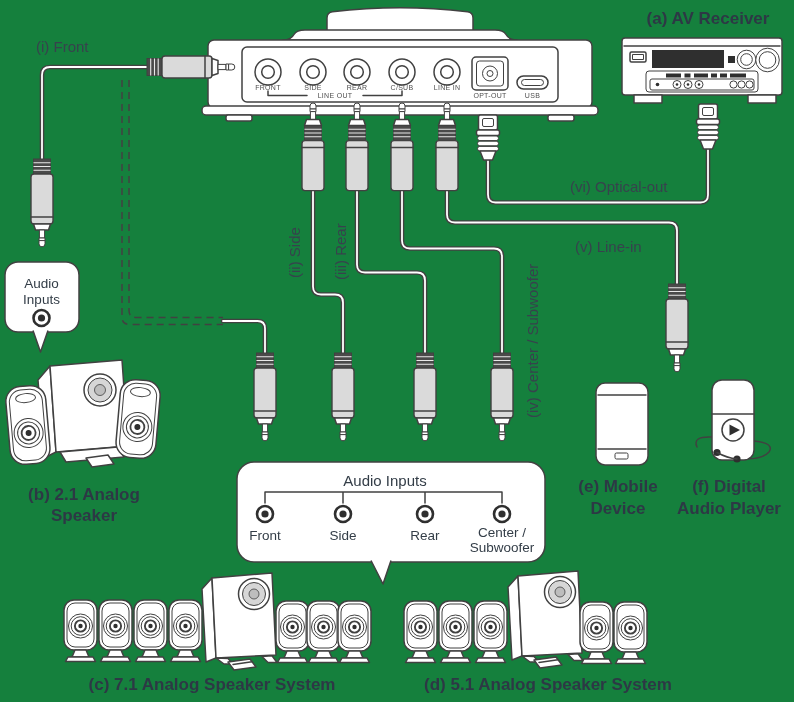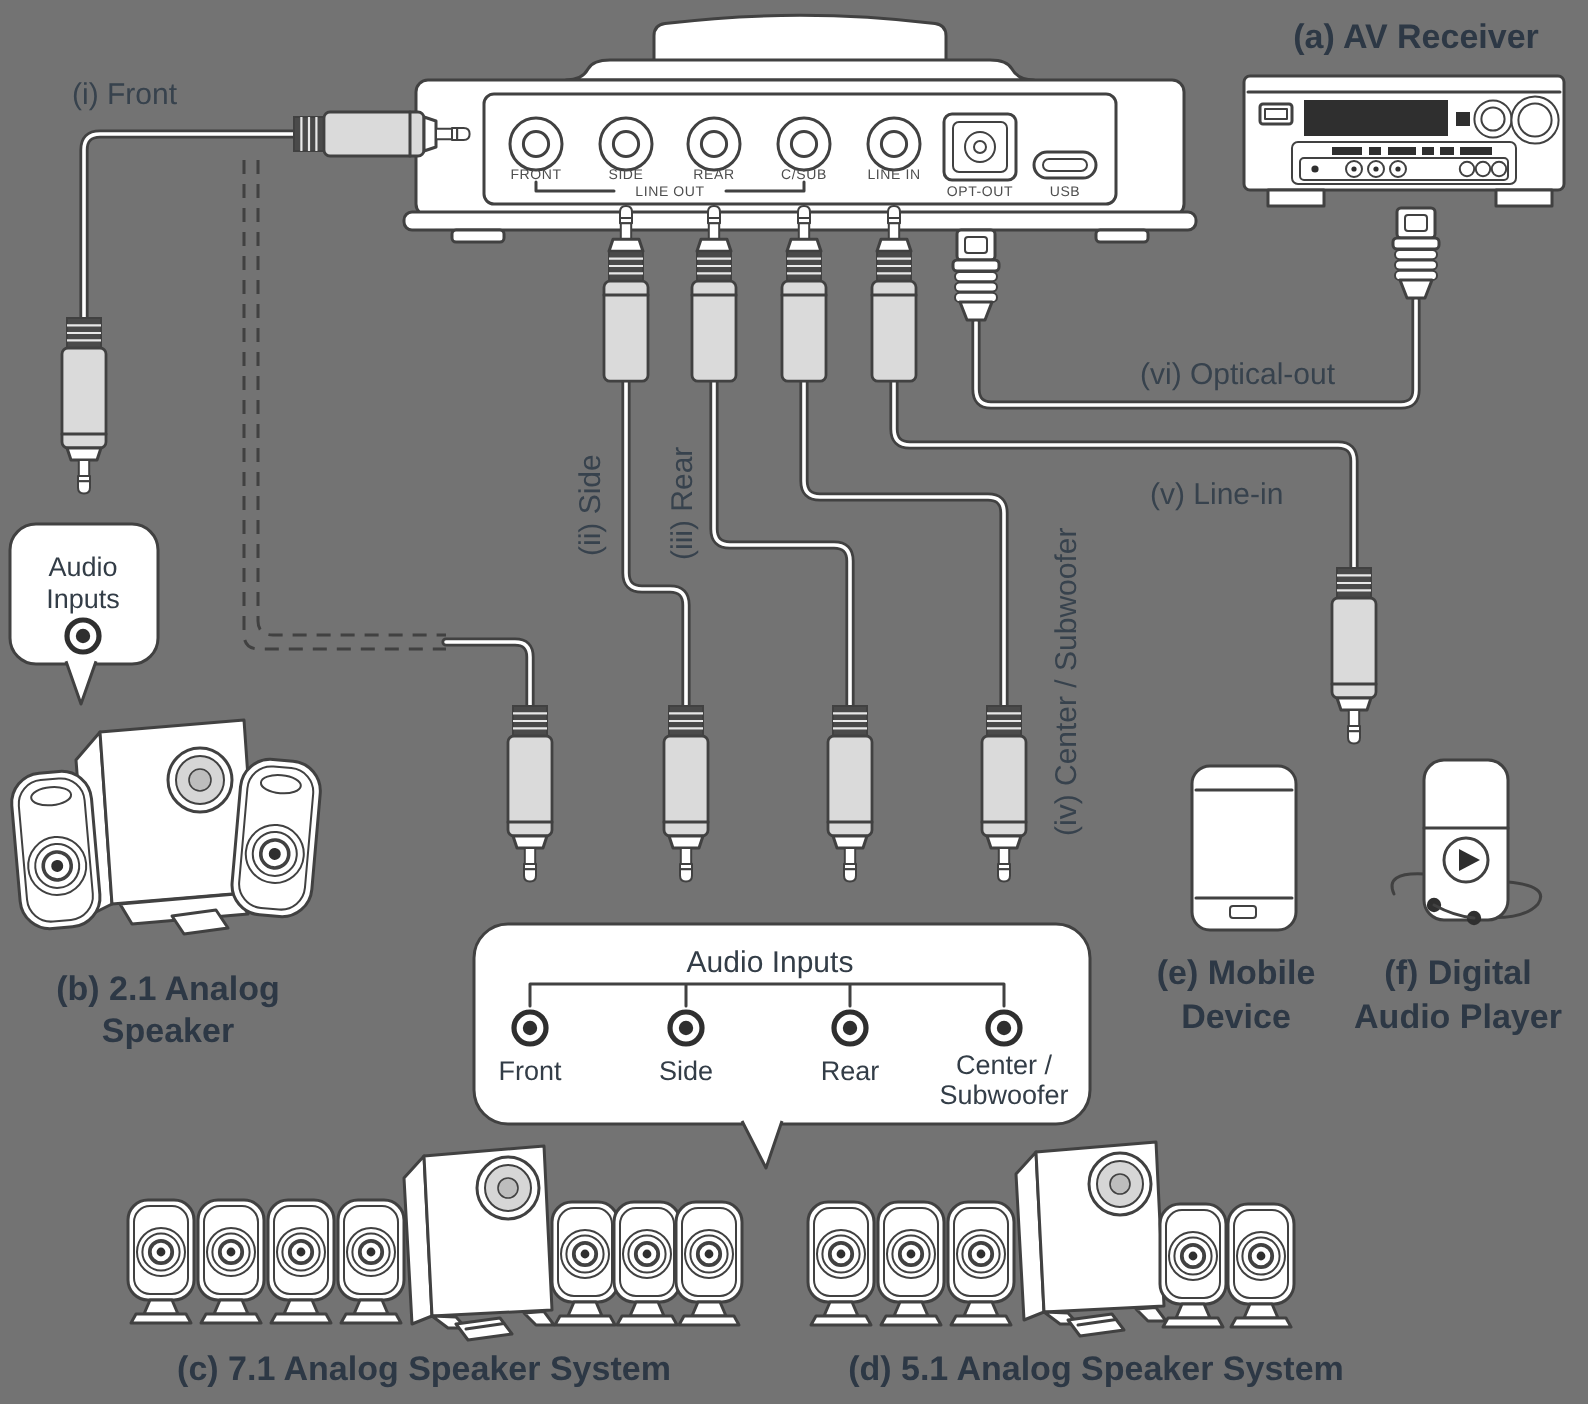--- a/index.html
+++ b/index.html
@@ -1,16 +1,16 @@
 <!DOCTYPE html>
 <html><head>
 <meta charset="utf-8">
 <style>
   html,body{margin:0;padding:0;background:#ffffff;}
-  #stage{width:794px;height:702px;position:relative;background:#737373;overflow:hidden;}
+  #stage{width:794px;height:702px;position:relative;background:#15803d;overflow:hidden;}
   svg{display:block;}
   text{font-family:"Liberation Sans",sans-serif;}
   .ln{fill:none;stroke:#414141;stroke-width:1.5;stroke-linejoin:round;stroke-linecap:round;}
   .fw{fill:#ffffff;stroke:#414141;stroke-width:1.5;stroke-linejoin:round;}
   .fwt{fill:#ffffff;stroke:#414141;stroke-width:1;stroke-linejoin:round;}
   .plugbody{fill:#dadada;stroke:#414141;stroke-width:1.4;}
   .ribs{fill:#4a4a4a;stroke:#414141;stroke-width:1;}
   .riblin{stroke:#e8e8e8;stroke-width:1.1;fill:none;}
   .dk{fill:#2f2f2f;}
   .cable-o{fill:none;stroke:#414141;stroke-width:4.6;stroke-linejoin:round;stroke-linecap:round;}

